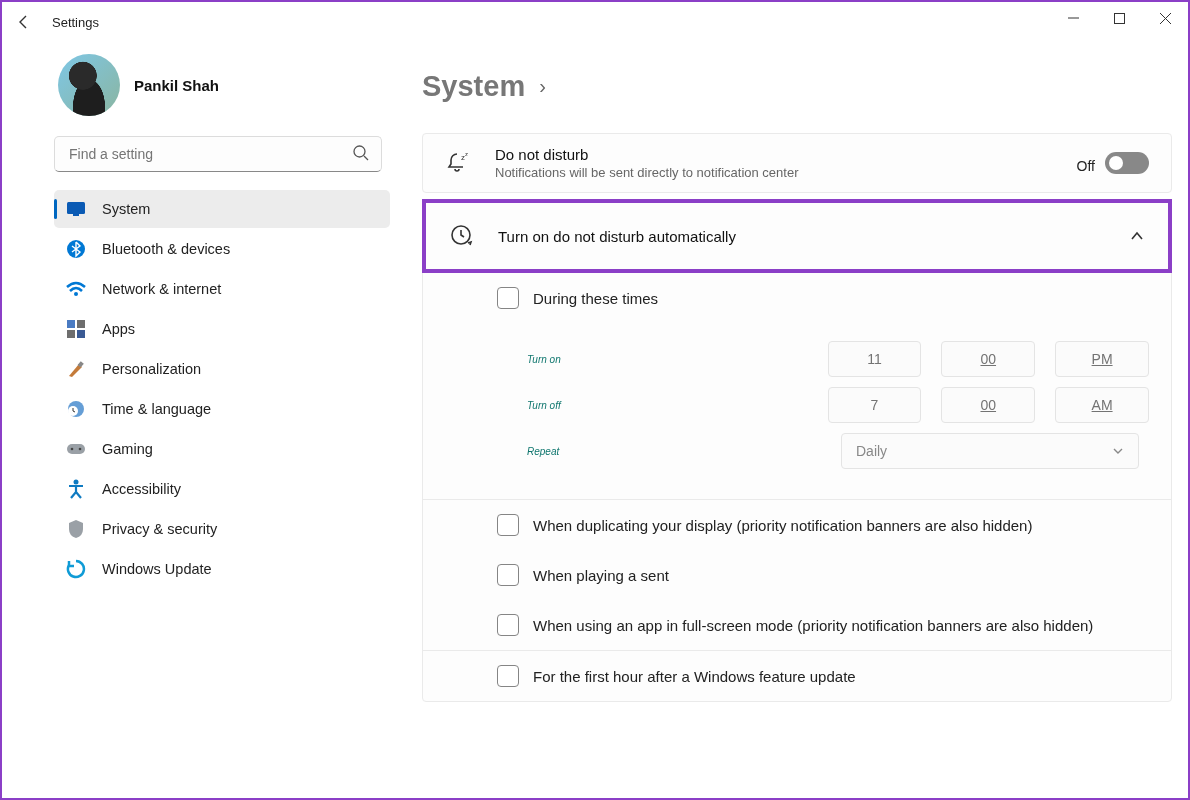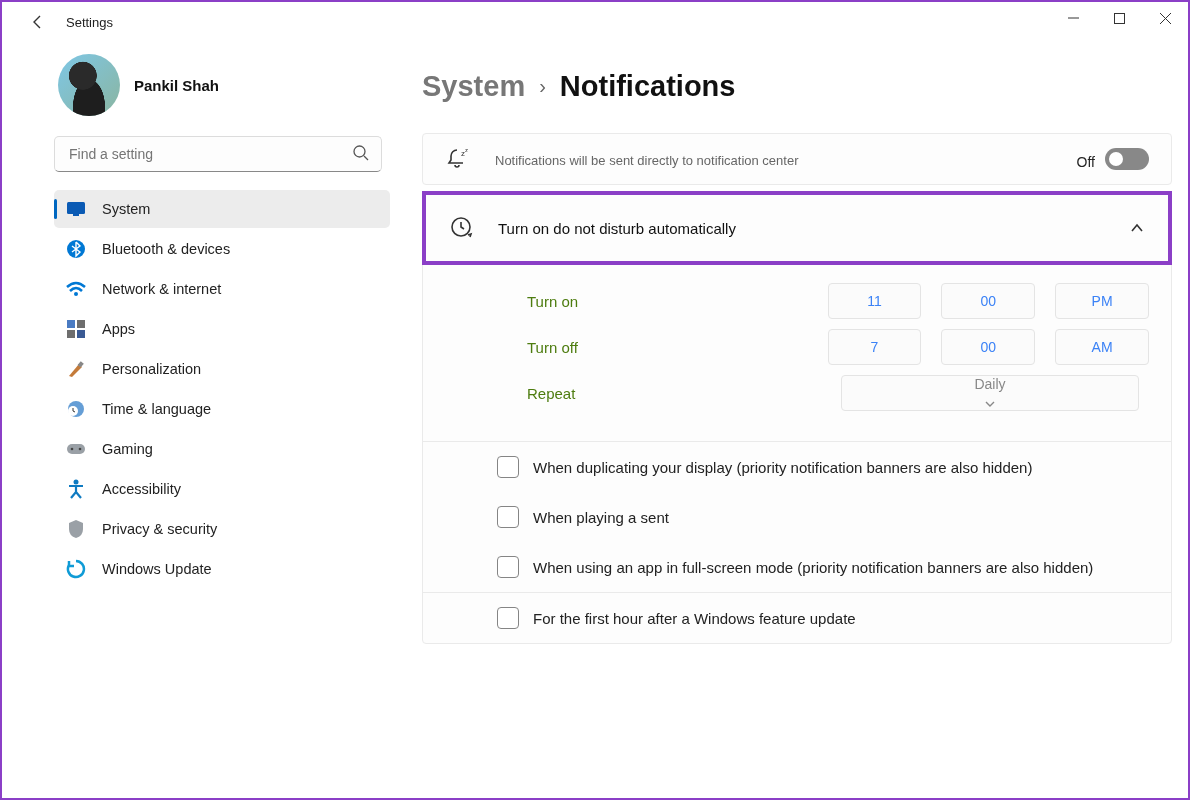--- a/index.html
+++ b/index.html
@@ -1,19 +1,19 @@
 <!DOCTYPE html>
 <html><head>
 <meta charset="utf-8">
 <style>
 * { box-sizing: border-box; margin: 0; padding: 0; font-family: "Segoe UI", -apple-system, sans-serif; }
 body { background: #fff; width: 1190px; height: 800px; overflow: hidden; border: 2px solid #8b3fc7; position: relative; }
 
 
-.titlebar { height: 40px; display: flex; align-items: center; padding: 0 22px; }
+.titlebar { height: 40px; display: flex; align-items: center; padding: 0 8px; }
 .titlebar .back { width: 28px; height: 28px; display:flex; align-items:center; justify-content:center; cursor:pointer; }
 .titlebar .title { margin-left: 14px; font-size: 13px; color:#222; }
 .win-controls { position: absolute; top: 0; right: 0; display: flex; }
 .win-controls > div { width: 46px; height: 32px; display:flex; align-items:center; justify-content:center; cursor:pointer; }
 
 .layout { display: flex; height: calc(100% - 40px); padding-left: 40px; }
 
 
 .sidebar { width: 360px; padding: 2px 12px 12px 12px; display:flex; flex-direction:column; }
 .profile { display:flex; align-items:center; gap: 14px; padding: 10px 4px 20px 4px; }
@@ -53,24 +53,24 @@
 .exp-head { display:flex; align-items:center; padding: 20px 22px; gap: 22px; cursor:pointer; position:relative;}
 .highlight { border:4px solid #8b3fc7; border-radius:0; margin:-1px; }
 .exp-head .chev-up { position:absolute; right: 24px; }
 .exp-title{font-size:15px;color:#111;}
 
 .sub { border-top:1px solid #eaeaea; }
 .sub-row { display:flex; align-items:center; padding: 14px 22px 14px 74px; gap: 14px; font-size:15px; color:#222;}
 .checkbox { width:22px; height:22px; border:1px solid #858585; border-radius:4px; background:#fff; cursor:pointer; flex-shrink:0;}
 .time-sched { padding: 8px 22px 20px 104px; }
 .sched-row { display:flex; align-items:center; margin: 10px 0; }
-.sched-label { width: 310px; font-size:15px; color:#4d7c0f;}
-.time-box { width: 98px; height:36px; border:1px solid #e4e4e4; border-radius:4px; display:flex; align-items:center; justify-content:center; font-size:14px; color:#3b82f6; margin-left:4px; background:#fbfbfb;}
-.time-box + .time-box{margin-left:20px;}
-.repeat-select { width: 298px; height:36px; border:1px solid #e4e4e4; border-radius:4px; padding: 0 14px; display:flex; align-items:center; justify-content:space-between; font-size:14px; color:#888; margin-left:4px; background:#fbfbfb;flex-direction:column;}
+.sched-label { width: 310px; font-size:10px; color:#0f766e;font-style:italic;}
+.time-box { width: 98px; height:36px; border:1px solid #e4e4e4; border-radius:4px; display:flex; align-items:center; justify-content:center; font-size:14px; color:#737373; margin-left:4px; background:#fbfbfb;}
+.time-box + .time-box{margin-left:20px;text-decoration:underline;}
+.repeat-select { width: 298px; height:36px; border:1px solid #e4e4e4; border-radius:4px; padding: 0 14px; display:flex; align-items:center; justify-content:space-between; font-size:14px; color:#888; margin-left:4px; background:#fbfbfb;}
 svg{display:block;}
 </style>
 </head>
 <body>
 
 <div class="titlebar">
   <div class="back">
     <svg width="16" height="16" viewBox="0 0 16 16">
         <path d="M10 2 L4 8 L10 14" stroke="#333" stroke-width="1.4" fill="none"></path>
       </svg>
@@ -206,34 +206,34 @@
           </span>
         <span>Windows Update</span>
       </div>
     </div>
   </div>
 
   <div class="main">
     <div class="breadcrumb">
       <span class="parent">System</span>
       <span class="chev">›</span>
-      <span class="current">Notifications</span>
     </div>
 
     <div class="card">
       <div class="card-head">
         <div class="card-icon">
           <svg width="26" height="26" viewBox="0 0 26 26">
               <path d="M11 4a6 6 0 0 0-6 6v4l-2 3h14" stroke="#333" stroke-width="1.6" fill="none"></path>
               <path d="M9 19a2 2 0 0 0 4 0" stroke="#333" stroke-width="1.6" fill="none"></path>
               <text x="15" y="10" font-size="8" fill="#333">z</text>
               <text x="19" y="6" font-size="6" fill="#333">z</text>
             </svg>
         </div>
         <div class="card-text">
+          <div class="card-title">Do not disturb</div>
           <div class="card-sub">Notifications will be sent directly to notification center</div>
         </div>
         <div class="toggle-area">
           <span class="toggle-label">Off</span>
           <div class="switch"></div>
         </div>
       </div>
     </div>
 
     <div class="expander">
@@ -247,20 +247,24 @@
         </div>
         <div class="exp-title">Turn on do not disturb automatically</div>
         <span class="chev-up">
           <svg width="14" height="14">
               <path d="M2 10 L7 4 L12 10" stroke="#333" stroke-width="1.6" fill="none"></path>
             </svg>
         </span>
       </div>
 
       <div class="sub">
+        <div class="sub-row">
+          <div class="checkbox"></div>
+          <span>During these times</span>
+        </div>
         <div class="time-sched">
           <div class="sched-row">
             <div class="sched-label">Turn on</div>
             <div class="time-box">11</div>
             <div class="time-box">00</div>
             <div class="time-box">PM</div>
           </div>
           <div class="sched-row">
             <div class="sched-label">Turn off</div>
             <div class="time-box">7</div>

